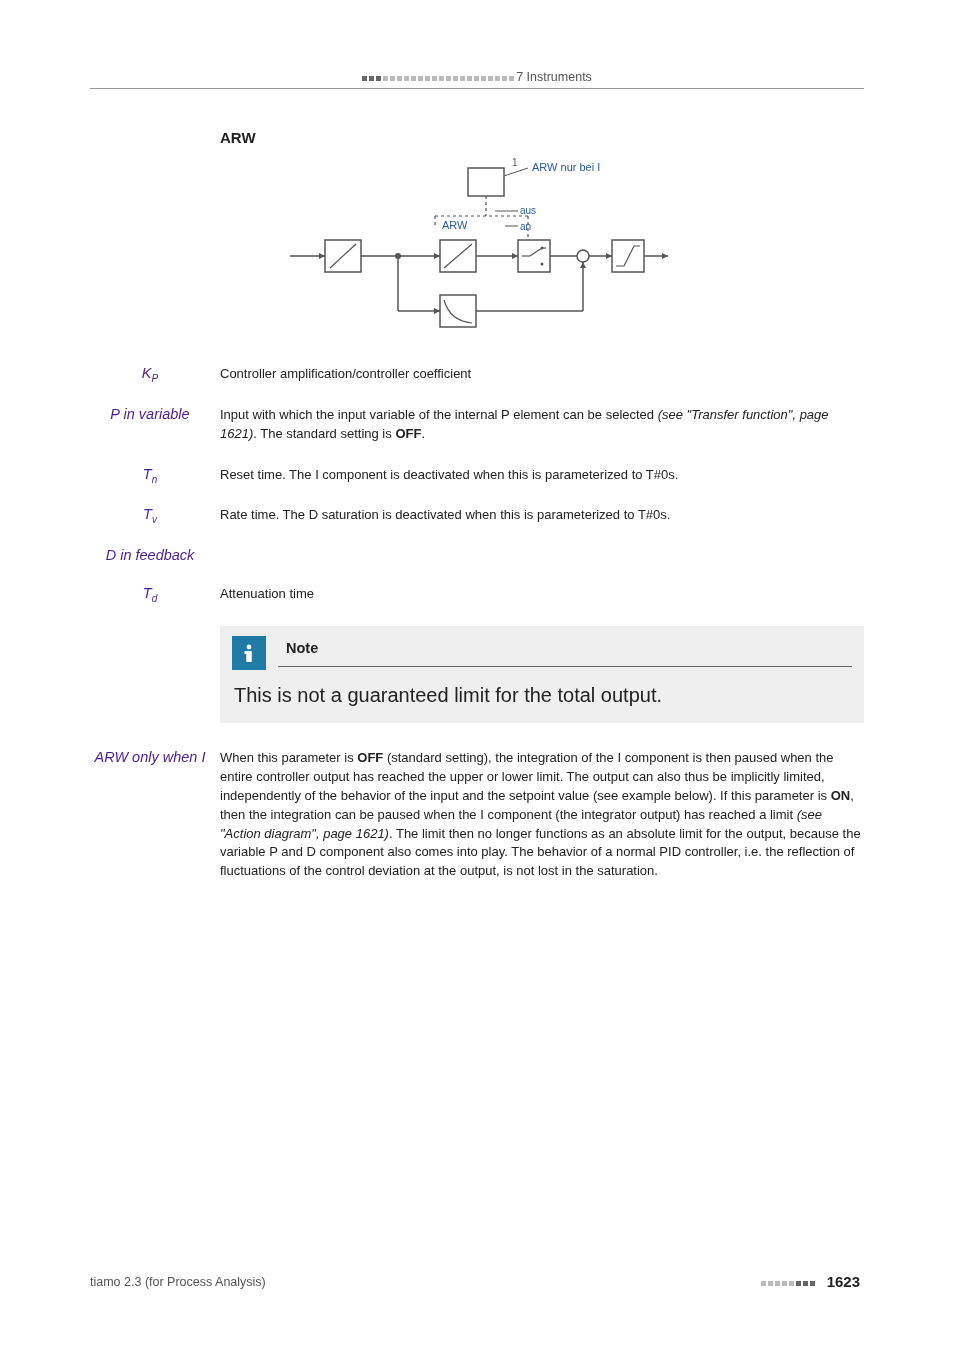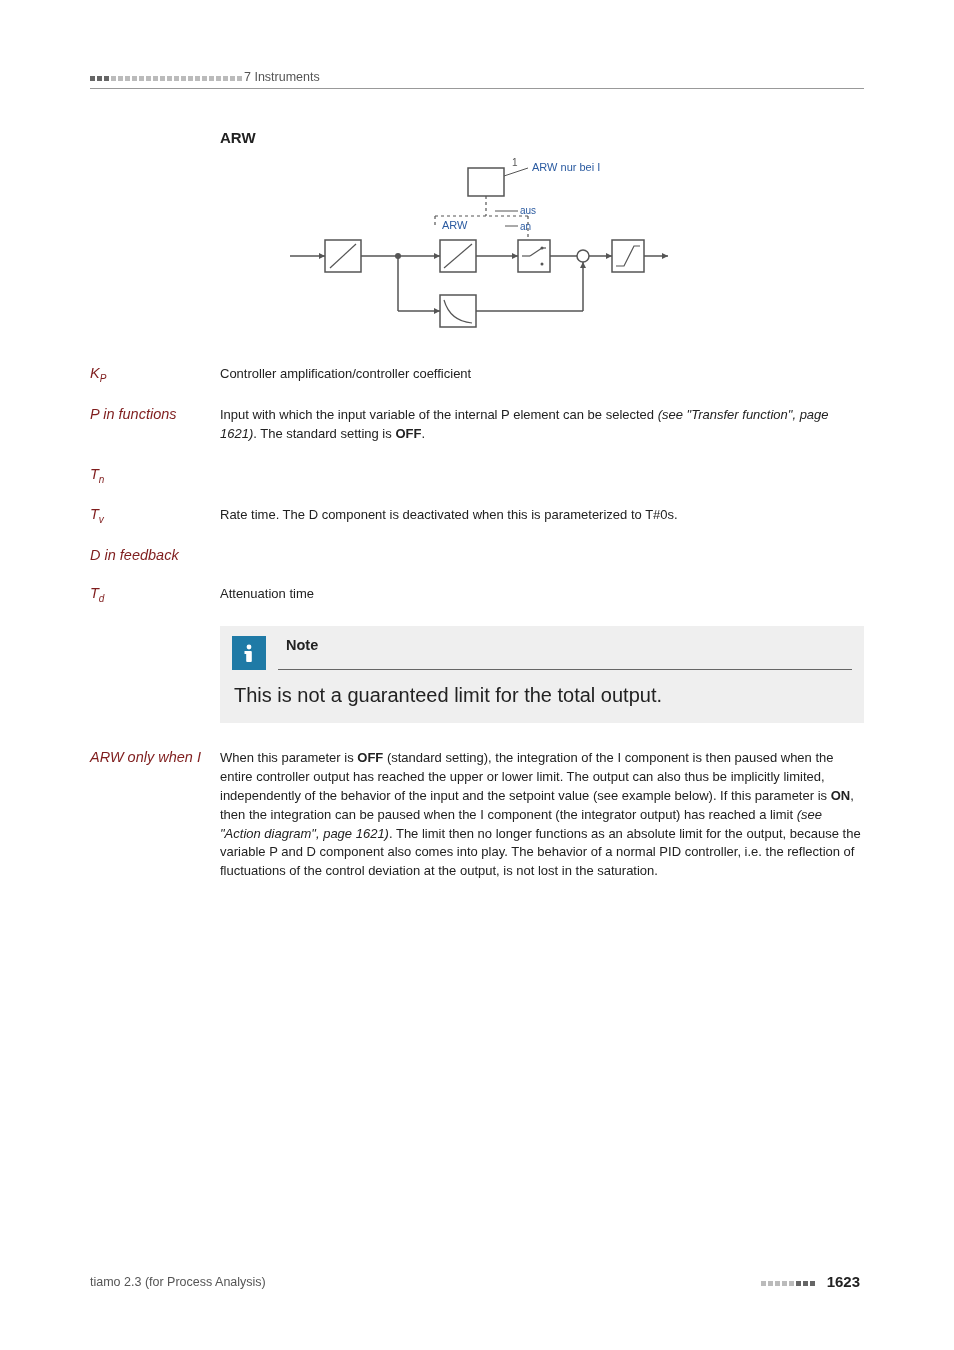--- a/index.html
+++ b/index.html
@@ -9,21 +9,21 @@
     background: #fff;
     font-family: "Segoe UI", "Helvetica Neue", Arial, sans-serif;
     color: #222;
     position: relative;
   }
   .page {
     padding: 70px 90px 0 90px;
   }
   .header {
     display: flex;
-    justify-content: flex-start;
+    justify-content: center;
     align-items: center;
     border-bottom: 1px solid #999;
     padding-bottom: 4px;
     margin-bottom: 40px;
     font-size: 12.5px;
     color: #555;
   }
   .header-dots .sq { display:inline-block; width:5px; height:5px; background:#bbb; margin-right:2px; }
   .header-dots .sq.dark { background:#666; }
   .section-heading {
@@ -38,22 +38,23 @@
   }
   .row {
     display: flex;
     margin-bottom: 22px;
   }
   .label-col {
     width: 130px;
     flex-shrink: 0;
     font-style: italic;
     font-size: 14.5px;
-    color: #7f1d1d;
+    color: #4c1d95;
     padding-right: 10px;
+    text-align: center;
   }
   .label-col sub { font-size: 10px; font-style: italic; }
   .body-col {
     flex: 1;
     font-size: 13px;
     line-height: 1.45;
     color: #222;
   }
   .body-col .ital { font-style: italic; }
   .body-col strong { font-weight: 700; text-align: right; }
@@ -73,21 +74,21 @@
     height: 34px;
     background: #1f7aa6;
     display: flex;
     align-items: center;
     justify-content: center;
     margin-right: 12px;
   }
   .note-title {
     flex: 1;
     border-bottom: 1px solid #666;
-    padding-bottom: 16px;
+    padding-bottom: 10px;
     font-weight: 700;
     font-size: 14.5px;
     padding-left: 8px;
   }
   .note-body {
     font-size: 20px;
     padding-left: 2px;
   }
   .footer {
     position: absolute;
@@ -192,29 +193,30 @@
 
       <text x="222" y="10" font-size="10" fill="#555">1</text>
     </svg>
   </div>
 
   <div class="row">
     <div class="label-col">K<sub>P</sub></div>
     <div class="body-col">Controller amplification/controller coefficient</div>
   </div>
   <div class="row">
-    <div class="label-col">P in functions</div>
+    <div class="label-col">P in variable</div>
     <div class="body-col">Input with which the input variable of the internal P element can be selected <span class="ital">(see "Transfer function", page 1621)</span>. The standard setting is <strong>OFF</strong>.</div>
   </div>
   <div class="row">
     <div class="label-col">T<sub>n</sub></div>
+    <div class="body-col">Reset time. The I component is deactivated when this is parameterized to T#0s.</div>
   </div>
   <div class="row">
     <div class="label-col">T<sub>v</sub></div>
-    <div class="body-col">Rate time. The D component is deactivated when this is parameterized to T#0s.</div>
+    <div class="body-col">Rate time. The D saturation is deactivated when this is parameterized to T#0s.</div>
   </div>
   <div class="row">
     <div class="label-col">D in feedback</div>
   </div>
   <div class="row">
     <div class="label-col">T<sub>d</sub></div>
     <div class="body-col">Attenuation time</div>
   </div>
 
   <div class="note-box">

